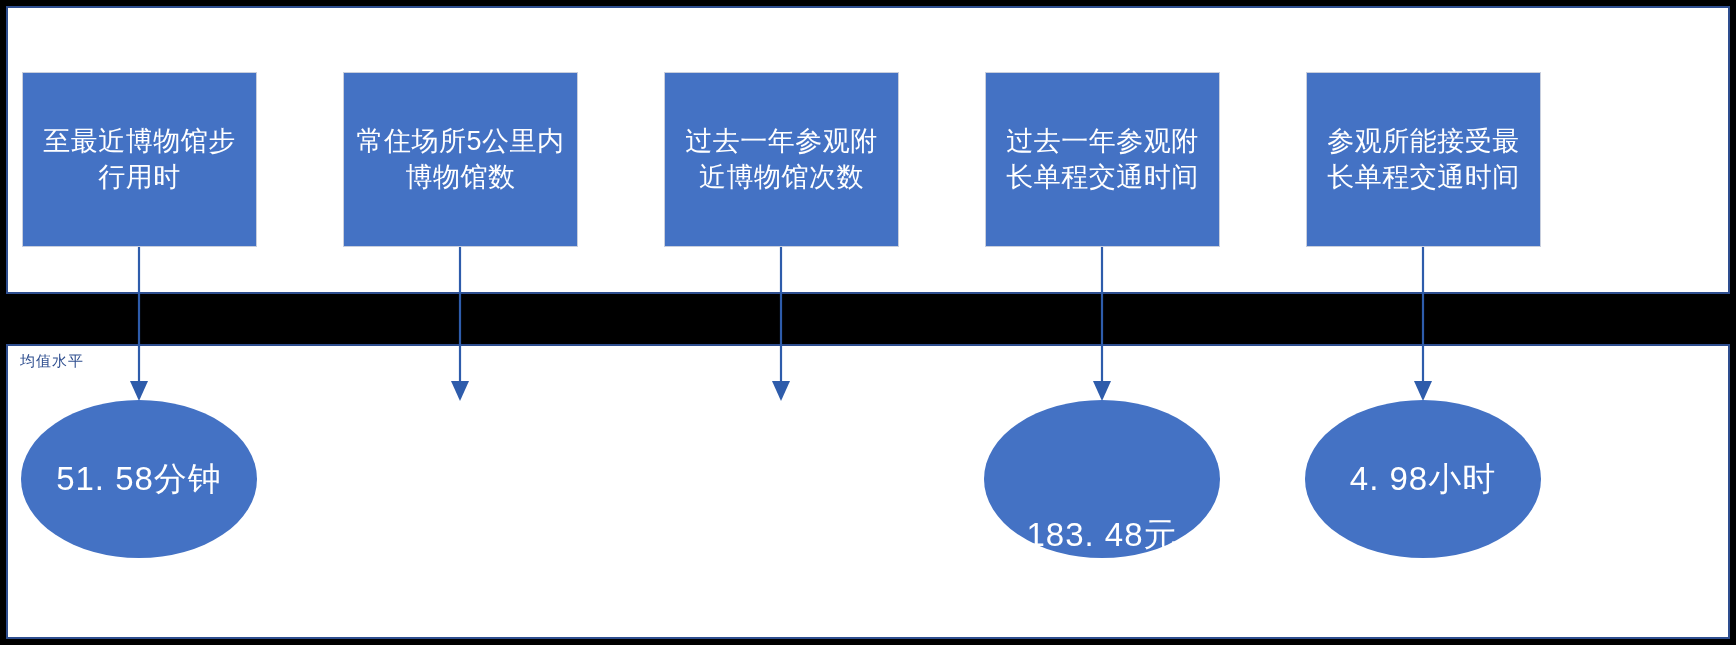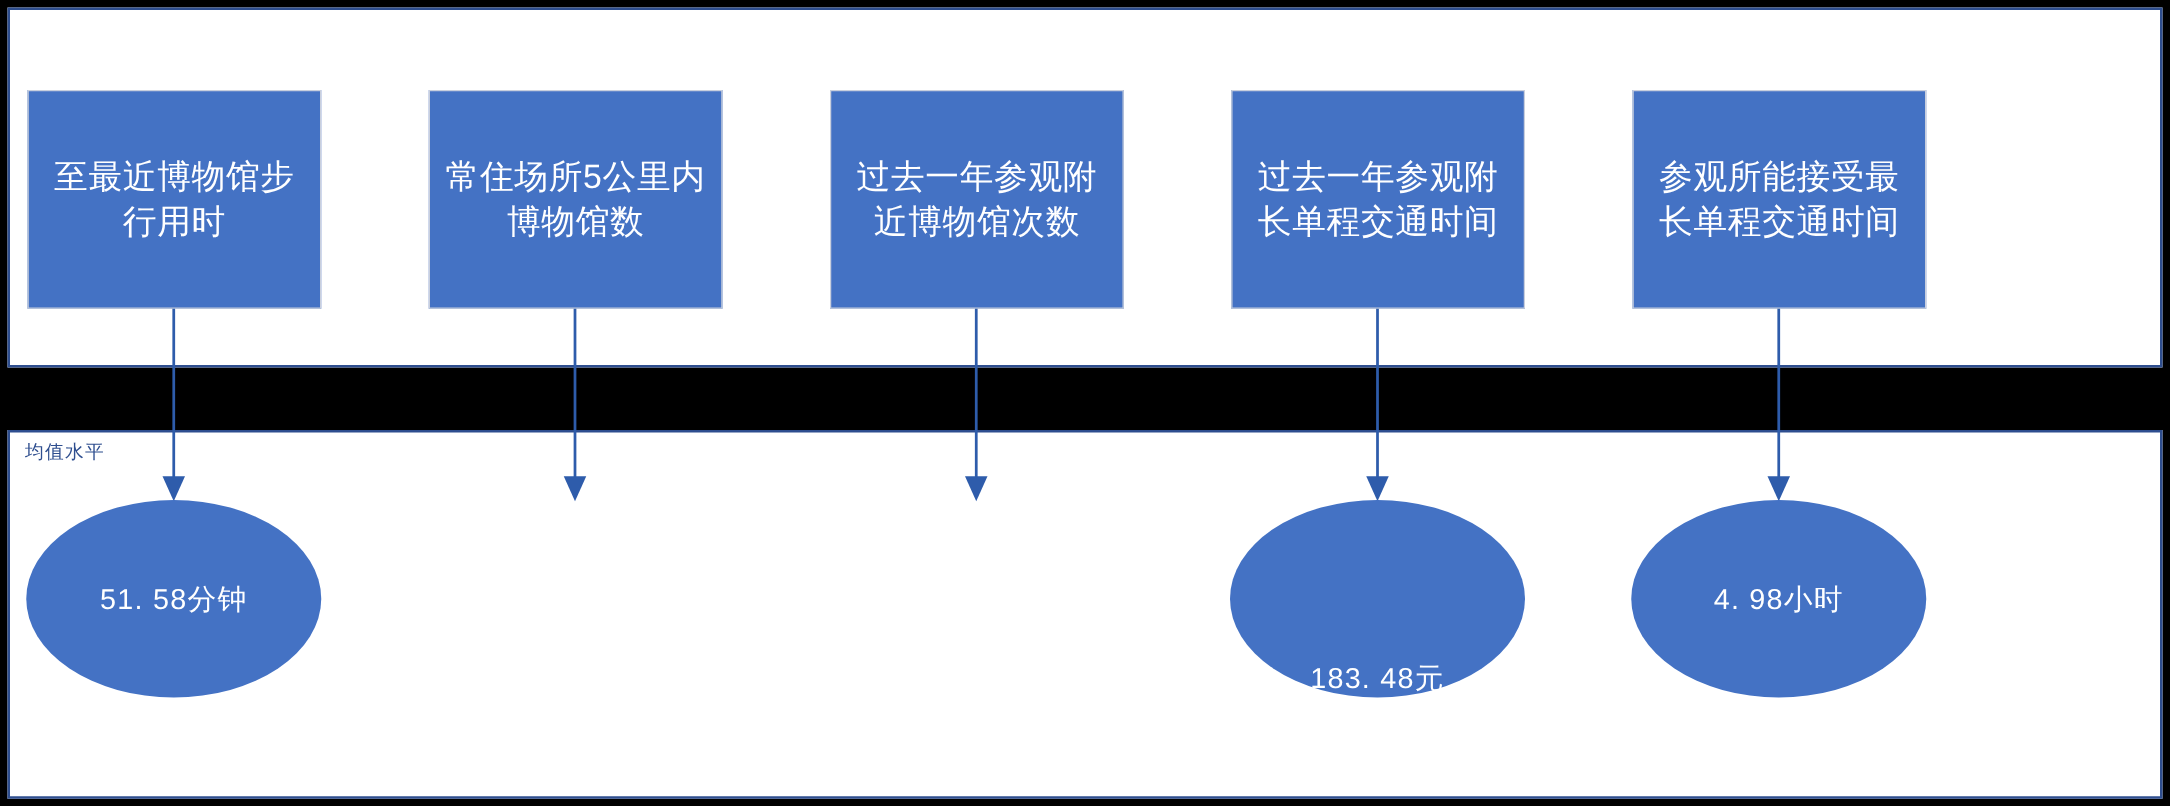--- a/index.html
+++ b/index.html
@@ -54,21 +54,21 @@
   .val-ellipse {
     position: absolute;
     width: 236px;
     height: 158px;
     background: #4472C4;
     border-radius: 50%;
     display: flex;
     align-items: center;
     justify-content: center;
     color: #FFFFFF;
-    font-size: 23px;
+    font-size: 33px;
     letter-spacing: 1px;
     text-align: center;
   }
 
   
   .connector {
     position: absolute;
     pointer-events: none;
   }
   .connector line { stroke: #2E5CAB; stroke-width: 2.2; }

